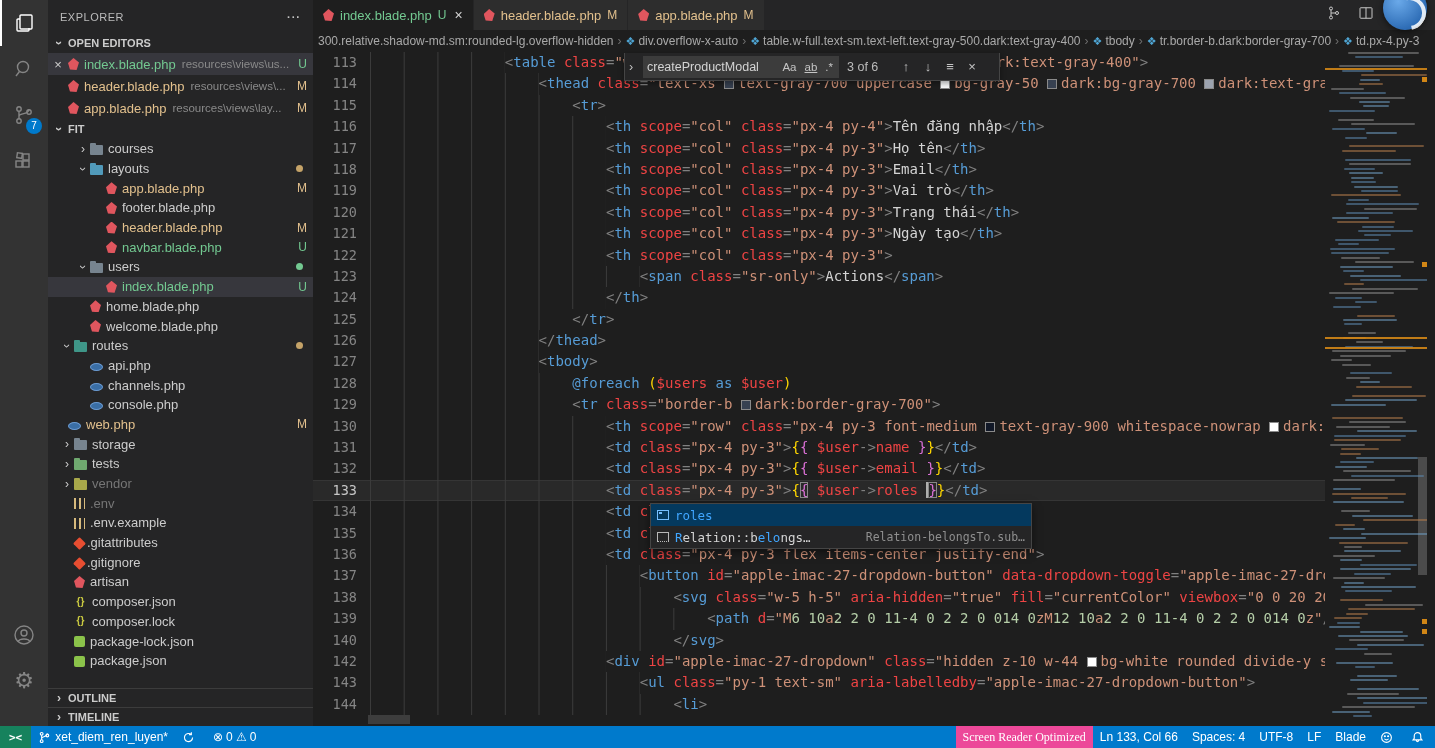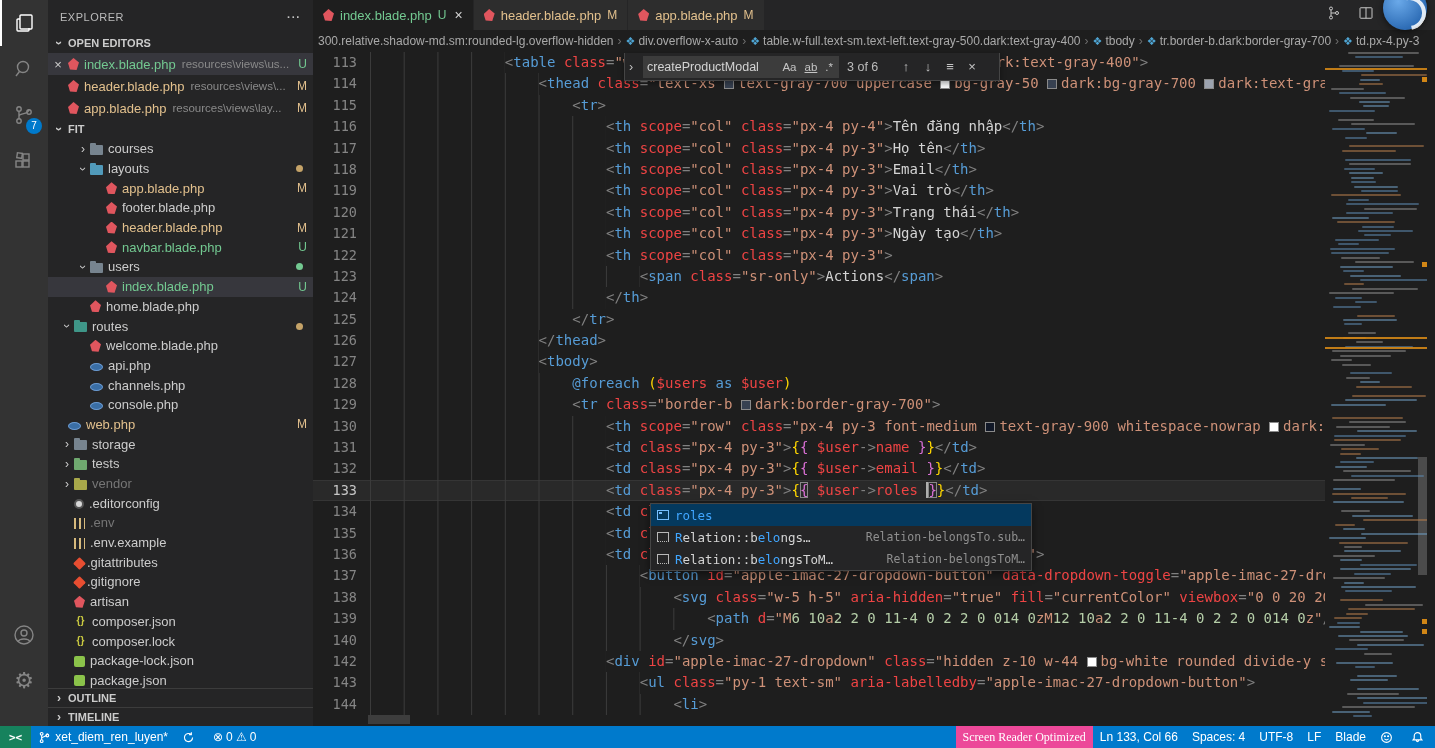--- a/index.html
+++ b/index.html
@@ -249,31 +249,31 @@
         </div>
         <div class="tree-row selected" style="padding-left: 58px;">
           <span class="fi fi-blade"></span>
           <span class="fname c-new">index.blade.php</span>
           <span class="gstat c-new" style="margin-left: auto;">U</span>
         </div>
         <div class="tree-row" style="padding-left: 42px;">
           <span class="fi fi-blade"></span>
           <span class="fname c-norm">home.blade.php</span>
         </div>
+        <div class="tree-row" style="padding-left: 42px;">
+          <span class="fi fi-blade"></span>
+          <span class="fname c-norm">welcome.blade.php</span>
+        </div>
         <div class="tree-row" style="padding-left: 12px;">
           <span class="chev down">›</span>
           <span class="fi fi-folder routes"></span>
           <span class="fname c-norm">routes</span>
           <span class="dot-badge" style="background: rgb(197, 163, 104);"></span>
         </div>
         <div class="tree-row" style="padding-left: 42px;">
-          <span class="fi fi-blade"></span>
-          <span class="fname c-norm">welcome.blade.php</span>
-        </div>
-        <div class="tree-row" style="padding-left: 42px;">
           <span class="fi fi-php"></span>
           <span class="fname c-norm">api.php</span>
         </div>
         <div class="tree-row" style="padding-left: 42px;">
           <span class="fi fi-php"></span>
           <span class="fname c-norm">channels.php</span>
         </div>
         <div class="tree-row" style="padding-left: 42px;">
           <span class="fi fi-php"></span>
           <span class="fname c-norm">console.php</span>
@@ -290,24 +290,20 @@
         </div>
         <div class="tree-row" style="padding-left: 12px;">
           <span class="chev">›</span>
           <span class="fi fi-folder green"></span>
           <span class="fname c-norm">tests</span>
         </div>
         <div class="tree-row" style="padding-left: 12px;">
           <span class="chev">›</span>
           <span class="fi fi-folder yellow"></span>
           <span class="fname c-dim">vendor</span>
-        </div>
-        <div class="tree-row" style="padding-left: 26px;">
-          <span class="fi fi-editorconfig"></span>
-          <span class="fname c-norm">.editorconfig</span>
         </div>
         <div class="tree-row" style="padding-left: 26px;">
           <span class="fi fi-env"></span>
           <span class="fname c-dim">.env</span>
         </div>
         <div class="tree-row" style="padding-left: 26px;">
           <span class="fi fi-env"></span>
           <span class="fname c-norm">.env.example</span>
         </div>
         <div class="tree-row" style="padding-left: 26px;">
@@ -612,25 +608,20 @@
   <div id="suggest">
       <div class="sg-row selected">
         <span class="sg-icon field"></span>
         <span class="sg-label"><span class="hl">roles</span></span>
       </div>
       <div class="sg-row">
         <span class="sg-icon snippet"></span>
         <span class="sg-label"><span class="hl">R</span><span>elation::b</span><span class="hl">elo</span><span>ngs…</span></span>
         <span class="sg-detail">Relation-belongsTo.sub…</span>
       </div>
-      <div class="sg-row">
-        <span class="sg-icon snippet"></span>
-        <span class="sg-label"><span class="hl">R</span><span>elation::b</span><span class="hl">elo</span><span>ngsToM…</span></span>
-        <span class="sg-detail">Relation-belongsToM…</span>
-      </div>
     </div>
 
   <div id="statusbar">
     <div class="sb-item" id="sb-remote">&gt;&lt;</div>
     <div class="sb-item">
       <svg viewBox="0 0 16 16">
           <circle cx="4.5" cy="3.5" r="1.7"></circle>
           <circle cx="4.5" cy="12.5" r="1.7"></circle>
           <circle cx="11.5" cy="5.5" r="1.7"></circle>
           <path d="M4.5 5.2 v5.6 M4.5 9 c0-2.5 7-1.5 7-5.8"></path>

